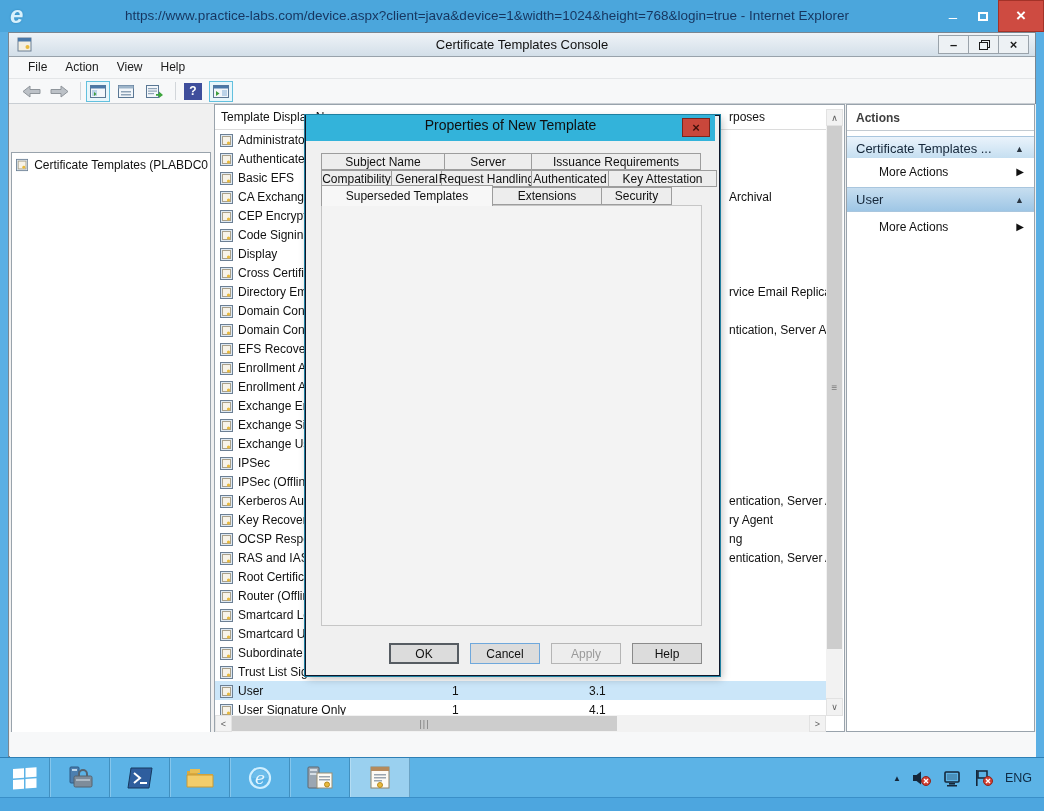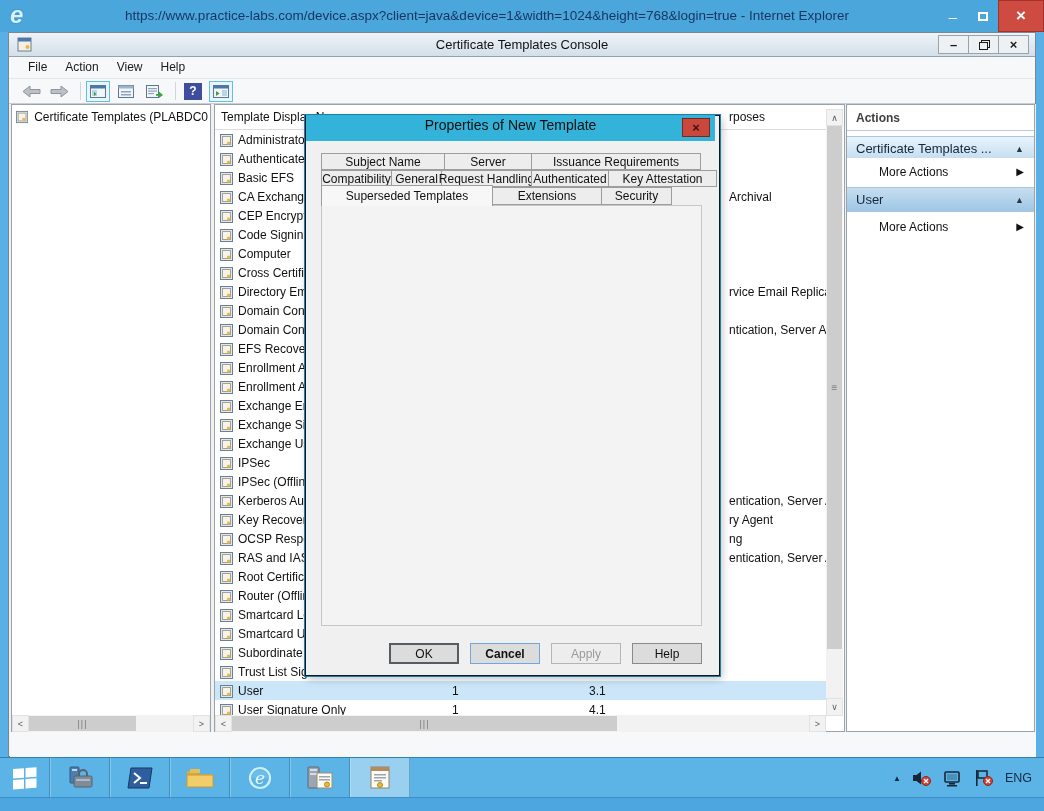--- a/index.html
+++ b/index.html
@@ -43,21 +43,21 @@
   .c-toolbar { position:absolute; left:0; top:46px; width:100%; height:25px; background:#F7F8F9;
                border-bottom:1px solid #C9CED3; display:flex; align-items:center; padding-left:10px; }
   .tb-btn { margin-right:4px; display:flex; align-items:center; justify-content:center; width:24px; height:21px; }
   .tb-toggled { border:1px solid #62C0DE; background:#E8F6FB; }
   .tb-sep { width:1px; height:18px; background:#D2D6DA; margin:0 5px; }
   .help-box { width:18px; height:17px; background:#3F4E9C; color:#FFF; font-size:12px; font-weight:bold;
               display:flex; align-items:center; justify-content:center; }
 
   .c-content { position:absolute; left:1px; top:71px; width:1026px; height:628px; background:#F0F0F0; }
   .pane { position:absolute; top:0; height:628px; background:#FFFFFF; border:1px solid #99A3AC; }
-  .tree-pane   { left:1px; width:200px; }
+  .tree-pane   { left:1px; width:200px;margin-top:48px; }
   .middle-pane { left:204px; width:631px; }
   .actions-pane{ left:836px; width:189px; }
 
   
   .tree-item { position:absolute; left:4px; top:5px; display:flex; align-items:center; white-space:nowrap;
                overflow:hidden; width:192px; }
   .tree-item span.lbl { font-size:12px; color:#111; margin-left:6px; }
 
   
   .m-header { position:absolute; left:0; top:0; width:611px; height:25px; background:#FFFFFF;
@@ -126,21 +126,21 @@
   .d-lb-header { position:absolute; left:0; top:0; width:100%; height:20px; background:#FFFFFF;
                  border-bottom:1px solid #DCDCDC; }
   .d-lb-header .c1 { position:absolute; left:8px; top:3px; font-size:12px; color:#111; }
   .d-lb-header .c2 { position:absolute; left:210px; top:3px; font-size:12px; color:#111; }
   .d-lb-header .sep { position:absolute; left:203px; top:2px; width:1px; height:16px; background:#DCDCDC; }
   .btn { position:absolute; height:21px; background:#DCDCDC; border:1px solid #8A8A8A; font-size:12px;
          color:#111; display:flex; align-items:center; justify-content:center; }
   .btn-add { left:202px; top:411px; width:72px; background:#C3E4F7; border:1px solid #3C9BD5; }
   .btn-remove { left:312px; top:411px; width:72px; background:#F1F1F1; border:1px solid #BDBDBD; color:#9A9A9A; }
   .btn-ok { left:83px; top:527px; width:70px; border:2px solid #565C62; }
-  .btn-cancel { left:164px; top:527px; width:70px; border:1px solid #6FA8DC;font-weight:bold; }
+  .btn-cancel { left:164px; top:527px; width:70px; border:1px solid #6FA8DC; }
   .btn-apply { left:245px; top:527px; width:70px; background:#EDEDED; border:1px solid #B5B5B5; color:#9A9A9A; }
   .btn-help { left:326px; top:527px; width:70px; }
 
   
   .taskbar { position:absolute; left:0; top:757px; width:1044px; height:40px; background:#5CB3E6;
              border-top:1px solid #2E7FB5; display:flex; align-items:stretch; }
   .tb-cell { width:60px; border-right:1px solid rgba(20,80,120,.35); border-left:1px solid rgba(255,255,255,.25);
              display:flex; align-items:center; justify-content:center; }
   .tb-start { width:50px; border-left:none; }
   .tb-active { background:rgba(255,255,255,.38); }
@@ -318,21 +318,21 @@
                     <circle cx="8.5" cy="9" r="1.6" fill="#E8B93C"></circle>
                   </svg></span>
                 <span class="mname">Code Signing</span>
               </div>
               <div class="mrow">
                 <span class="ticon"><svg width="13" height="13" viewBox="0 0 13 13">
                     <rect x="0.5" y="0.5" width="12" height="12" fill="#DFE9F2" stroke="#6B7F94"></rect>
                     <rect x="2.5" y="2.5" width="8" height="8" fill="#F7F3E8" stroke="#A9A08A"></rect>
                     <circle cx="8.5" cy="9" r="1.6" fill="#E8B93C"></circle>
                   </svg></span>
-                <span class="mname">Computer</span>
+                <span class="mname">Display</span>
               </div>
               <div class="mrow">
                 <span class="ticon"><svg width="13" height="13" viewBox="0 0 13 13">
                     <rect x="0.5" y="0.5" width="12" height="12" fill="#DFE9F2" stroke="#6B7F94"></rect>
                     <rect x="2.5" y="2.5" width="8" height="8" fill="#F7F3E8" stroke="#A9A08A"></rect>
                     <circle cx="8.5" cy="9" r="1.6" fill="#E8B93C"></circle>
                   </svg></span>
                 <span class="mname">Cross Certificati</span>
               </div>
               <div class="mrow">

